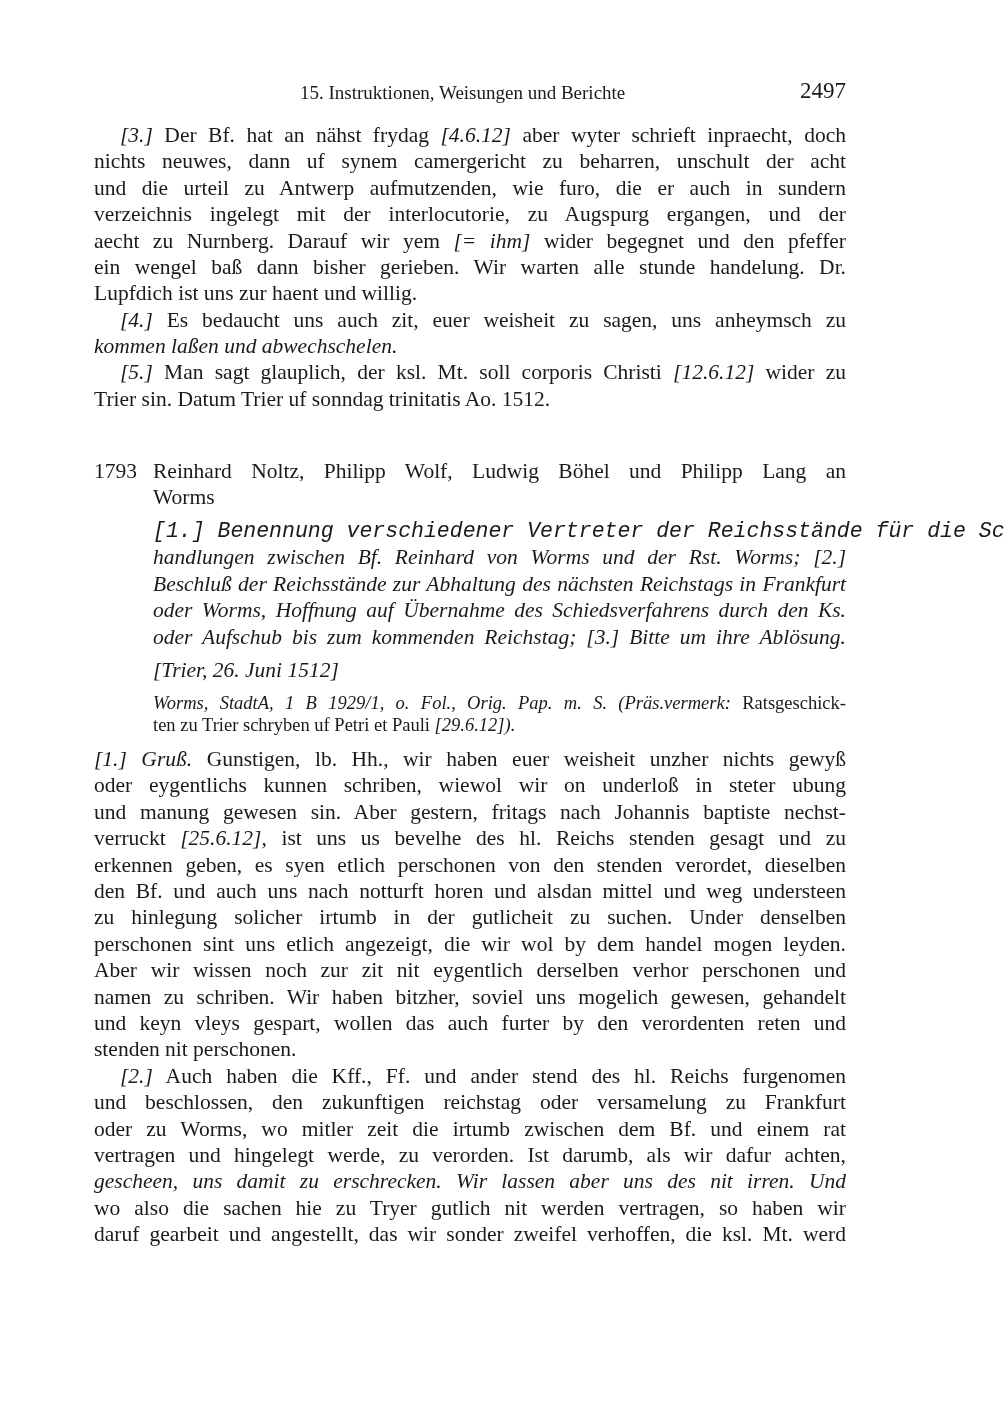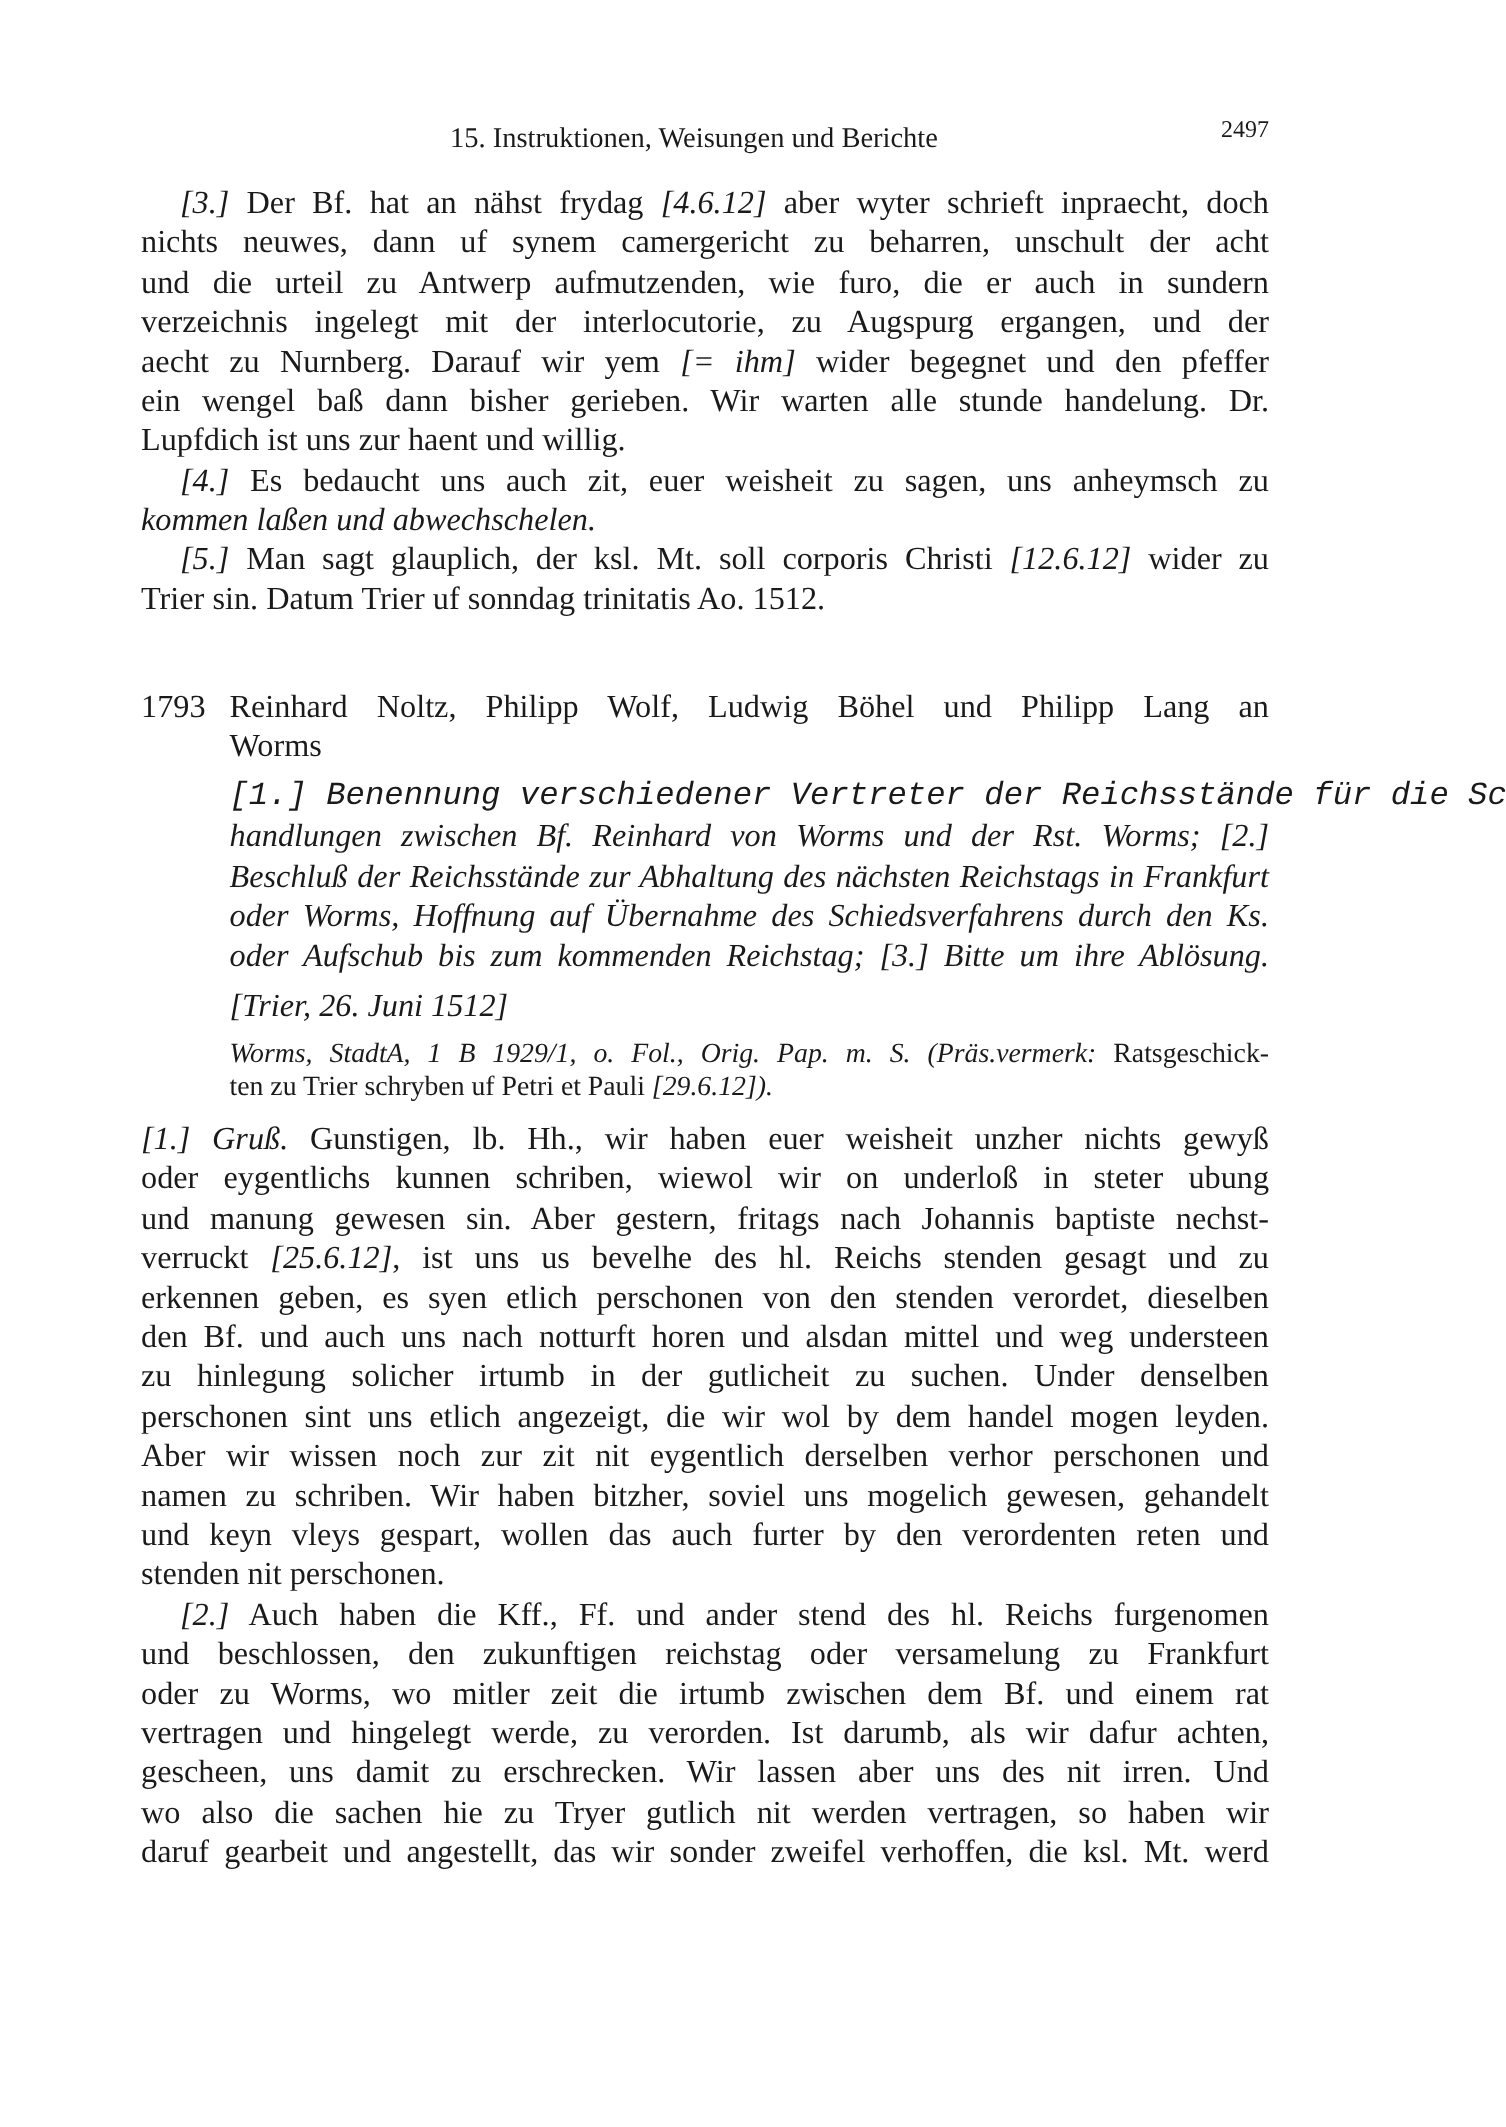--- a/index.html
+++ b/index.html
@@ -1,21 +1,21 @@
 <!DOCTYPE html>
 <html><head>
 <meta charset="utf-8">
 <style>
   html, body { margin: 0; padding: 0; background: #ffffff; }
   body { width: 1004px; height: 1418px; position: relative; overflow: hidden;
          font-family: "Liberation Serif", "DejaVu Serif", serif; color: #1a1a1a; }
   .page { position: absolute; left: 94px; top: 0; width: 752px; }
   .running-head { position: absolute; top: 80px; left: 0; width: 752px; height: 26px; font-size: 19px; }
   .running-title { position: absolute; left: 206px; top: 2px; }
-  .page-number { position: absolute; right: 0; top: -2px; font-size: 16px; }
+  .page-number { position: absolute; right: 0; top: -2px; font-size: 23px; }
   .line { position: absolute; left: 0; width: 752px; font-size: 21.5px; line-height: 26.4px;
           white-space: nowrap; text-align: justify; text-align-last: justify; }
   .line.last { text-align-last: left; }
   .line.indent { padding-left: 26px; width: 726px; }
   .line.inset { left: 59px; width: 693px; }
   .line.inset.last, .line.last { text-align-last: left; }
   .line.small { font-size: 18.5px; line-height: 22px; }
   .i { font-style: italic; }
   .doc-number { position: absolute; left: 0; font-size: 21.5px; font-weight: normal; }
   .heading { font-size: 21.5px; }
@@ -75,18 +75,18 @@
       <div class="line " style="top: 904px;"><span>zu hinlegung solicher irtumb in der gutlicheit zu suchen. Under denselben</span></div>
       <div class="line " style="top: 931px;"><span>perschonen sint uns etlich angezeigt, die wir wol by dem handel mogen leyden.</span></div>
       <div class="line " style="top: 957px;"><span>Aber wir wissen noch zur zit nit eygentlich derselben verhor perschonen und</span></div>
       <div class="line " style="top: 984px;"><span>namen zu schriben. Wir haben bitzher, soviel uns mogelich gewesen, gehandelt</span></div>
       <div class="line " style="top: 1010px;"><span>und keyn vleys gespart, wollen das auch furter by den verordenten reten und</span></div>
       <div class="line last" style="top: 1036px;"><span>stenden nit perschonen.</span></div>
       <div class="line indent" style="top: 1063px;"><span class="i">[2.]</span><span> Auch haben die Kff., Ff. und ander stend des hl. Reichs furgenomen</span></div>
       <div class="line " style="top: 1089px;"><span>und beschlossen, den zukunftigen reichstag oder versamelung zu Frankfurt</span></div>
       <div class="line " style="top: 1116px;"><span>oder zu Worms, wo mitler zeit die irtumb zwischen dem Bf. und einem rat</span></div>
       <div class="line " style="top: 1142px;"><span>vertragen und hingelegt werde, zu verorden. Ist darumb, als wir dafur achten,</span></div>
-      <div class="line " style="top: 1168px;"><span>gescheen, uns damit zu erschrecken. Wir lassen aber uns des nit irren. Und</span></div>
+      <div class="line " style="top: 1168px; font-style: italic;"><span>gescheen, uns damit zu erschrecken. Wir lassen aber uns des nit irren. Und</span></div>
       <div class="line " style="top: 1195px;"><span>wo also die sachen hie zu Tryer gutlich nit werden vertragen, so haben wir</span></div>
       <div class="line " style="top: 1221px;"><span>daruf gearbeit und angestellt, das wir sonder zweifel verhoffen, die ksl. Mt. werd</span></div>
     </div>
 
 </div>
 
 </body></html>

